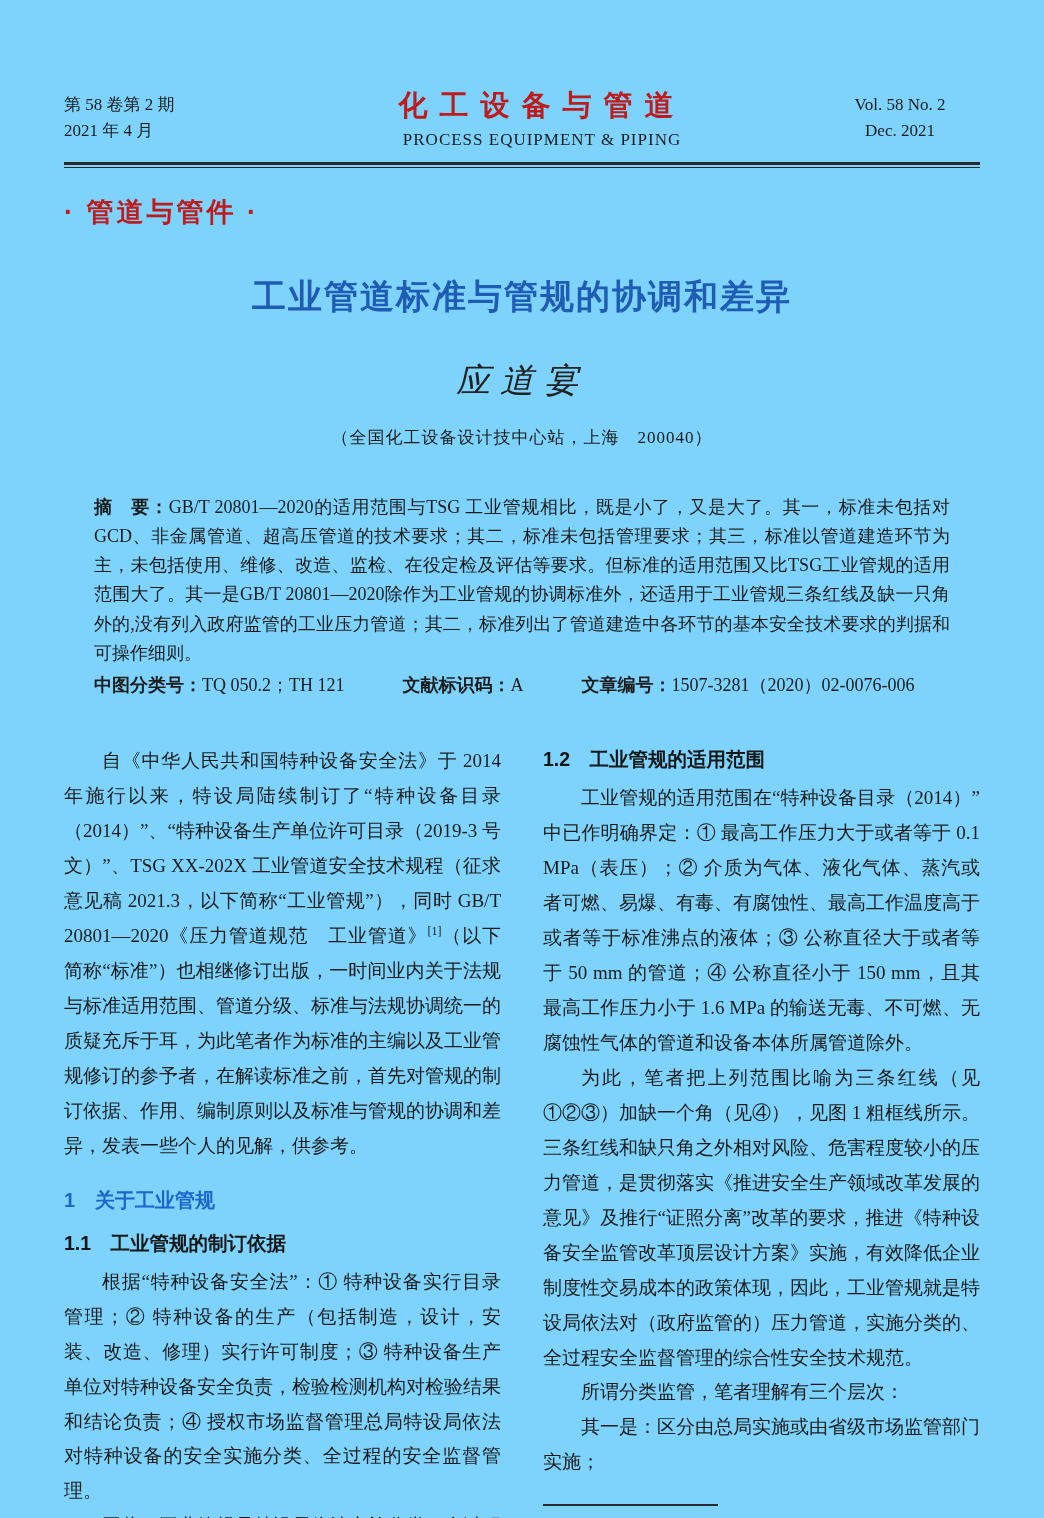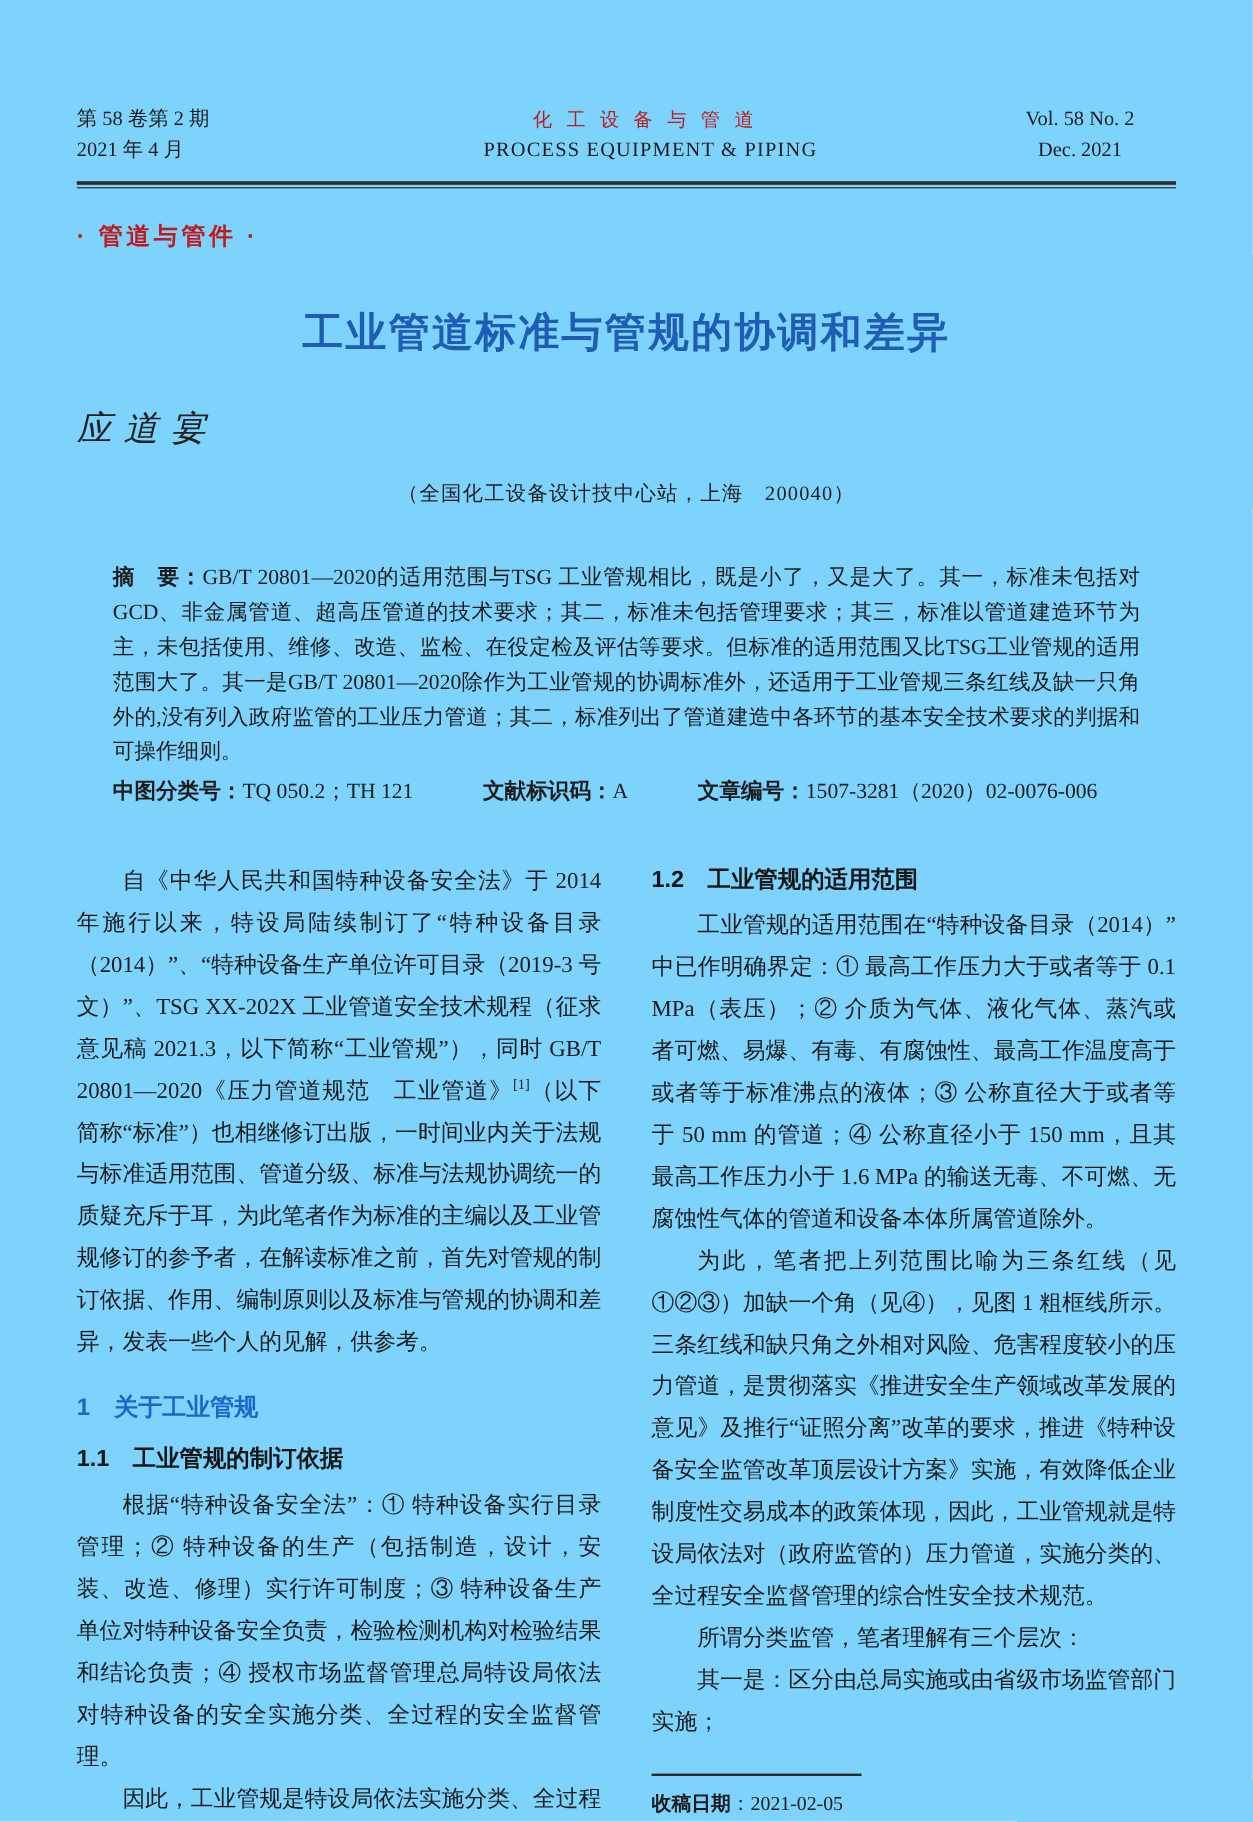--- a/index.html
+++ b/index.html
@@ -24,22 +24,22 @@
   }
   .mh-left, .mh-right {
     font-size: 17px;
     line-height: 1.55;
     white-space: nowrap;
   }
   .mh-left { text-align: left; width: 200px; }
   .mh-right { text-align: center; width: 160px; }
   .mh-center { text-align: center; flex: 1; }
   .jt-cn {
-    font-size: 16px;
-    font-weight: normal;
+    font-size: 29px;
+    font-weight: bold;
     letter-spacing: 12px;
     color: var(--red);
     font-family: "Liberation Sans", sans-serif;
   }
   .jt-en {
     margin-top: 4px;
     font-size: 17px;
     letter-spacing: 1px;
   }
 
@@ -47,38 +47,39 @@
     margin-top: 12px;
     height: 6px;
     border-top: 3px solid #2a2a2a;
     border-bottom: 1px solid #2a2a2a;
   }
 
   .banner {
     margin-top: 26px;
     font-family: "Liberation Sans", sans-serif;
     font-weight: bold;
-    font-size: 20px;
+    font-size: 27px;
     letter-spacing: 3px;
     color: var(--red);
   }
 
   
   .title {
     margin-top: 44px;
     text-align: center;
     font-family: "Liberation Sans", sans-serif;
     font-weight: bold;
     font-size: 34px;
     letter-spacing: 2px;
     color: var(--blue);
   }
   .author {
     margin-top: 38px;
-    font-size: 29px;
+    text-align: center;
+    font-size: 34px;
     font-style: italic;
     letter-spacing: 10px;
     color: #222;
   }
   .affiliation {
     margin-top: 22px;
     text-align: center;
     font-size: 17px;
     letter-spacing: 1px;
   }

